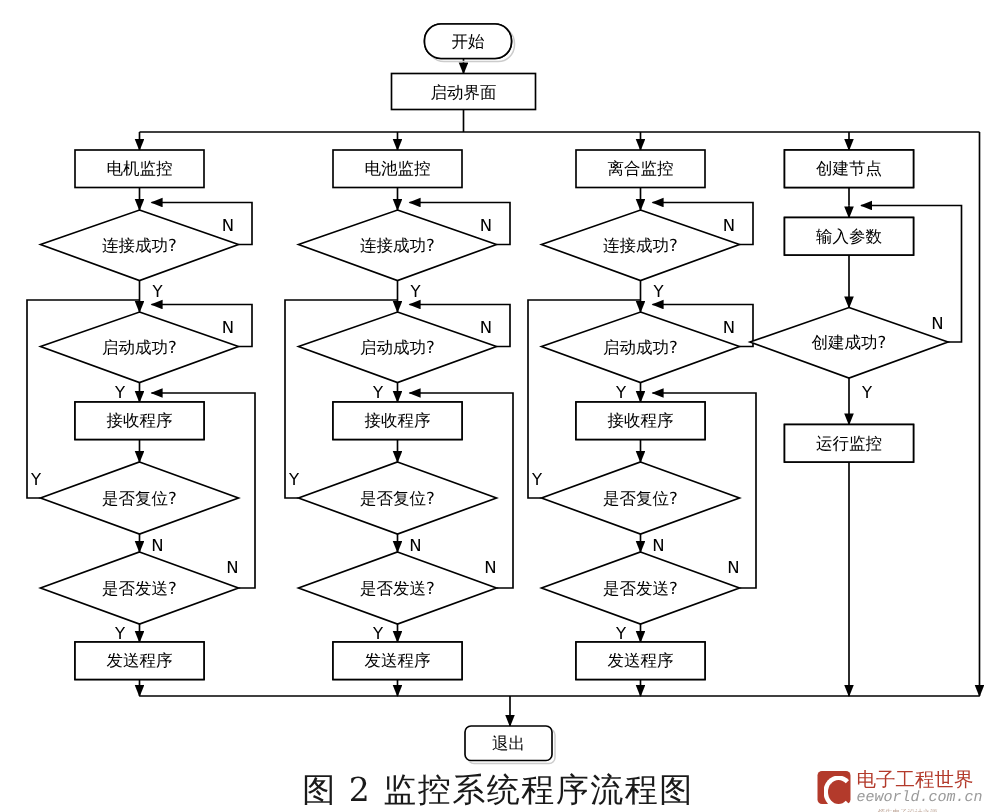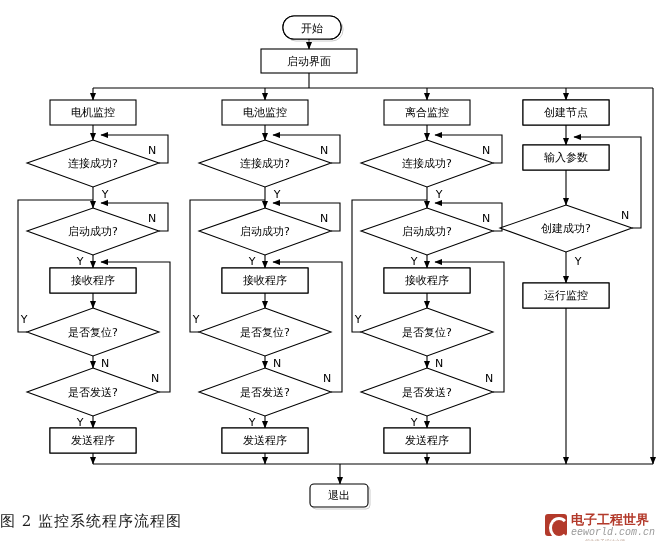--- a/index.html
+++ b/index.html
@@ -1,25 +1,25 @@
 <!DOCTYPE html>
 <html><head>
 <meta charset="utf-8">
 <style>
   html,body{margin:0;padding:0;background:#ffffff;}
   body{font-family:"Liberation Sans","DejaVu Sans",sans-serif;}
   #page{position:relative;width:664px;height:541px;background:#ffffff;overflow:hidden;margin-top:12px;}
   #flow{position:absolute;left:0;top:0;width:664px;height:500px;}
-  .cap{position:absolute;left:0;top:500px;width:664px;
-       font-family:"DejaVu Serif","Liberation Serif",serif;font-size:15px;color:#1a1a1a;letter-spacing:1px;}
+  .cap{position:absolute;left:0;top:500px;width:664px;text-align:center;
+       font-family:"DejaVu Serif","Liberation Serif",serif;font-size:22px;color:#1a1a1a;letter-spacing:1px;}
   .wm{position:absolute;left:545px;top:497px;width:110px;height:40px;}
   .wm-box{position:relative;width:110px;height:40px;}
   .wm-c{position:absolute;left:0;top:5px;width:22px;height:22px;border-radius:3px;background:#b33a2b;}
   .wm-c i{position:absolute;left:4px;top:3px;width:14px;height:16px;border:3px solid #ffffff;border-radius:50%;border-right-color:transparent;font-style:normal;}
-  .wm-t1{position:absolute;left:26px;top:2px;font-size:13px;font-weight:bold;color:#b33a2b;
+  .wm-t1{position:absolute;left:26px;top:2px;font-size:13px;font-weight:normal;color:#b33a2b;
          font-family:"DejaVu Sans","Liberation Sans",sans-serif;letter-spacing:0px;white-space:nowrap;}
   .wm-t2{position:absolute;left:26px;top:18px;font-size:10px;font-style:italic;color:#9a9a9a;
          font-family:Liberation Mono, monospace;white-space:nowrap;}
   .wm-t3{position:absolute;left:40px;top:29px;font-size:5px;color:#c0a89a;white-space:nowrap;}
   svg text{font-family:"DejaVu Sans","Liberation Sans",sans-serif;}
 </style>
 </head>
 <body>
 
 <div id="page">

